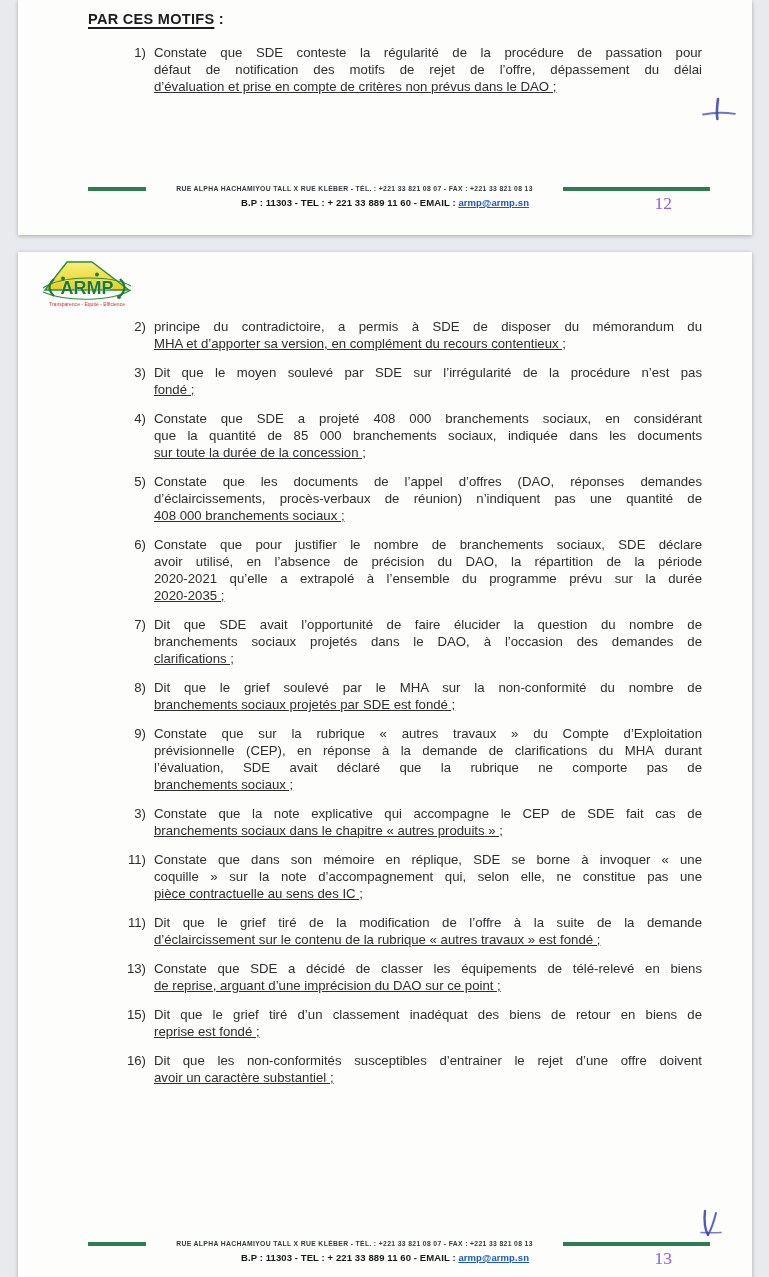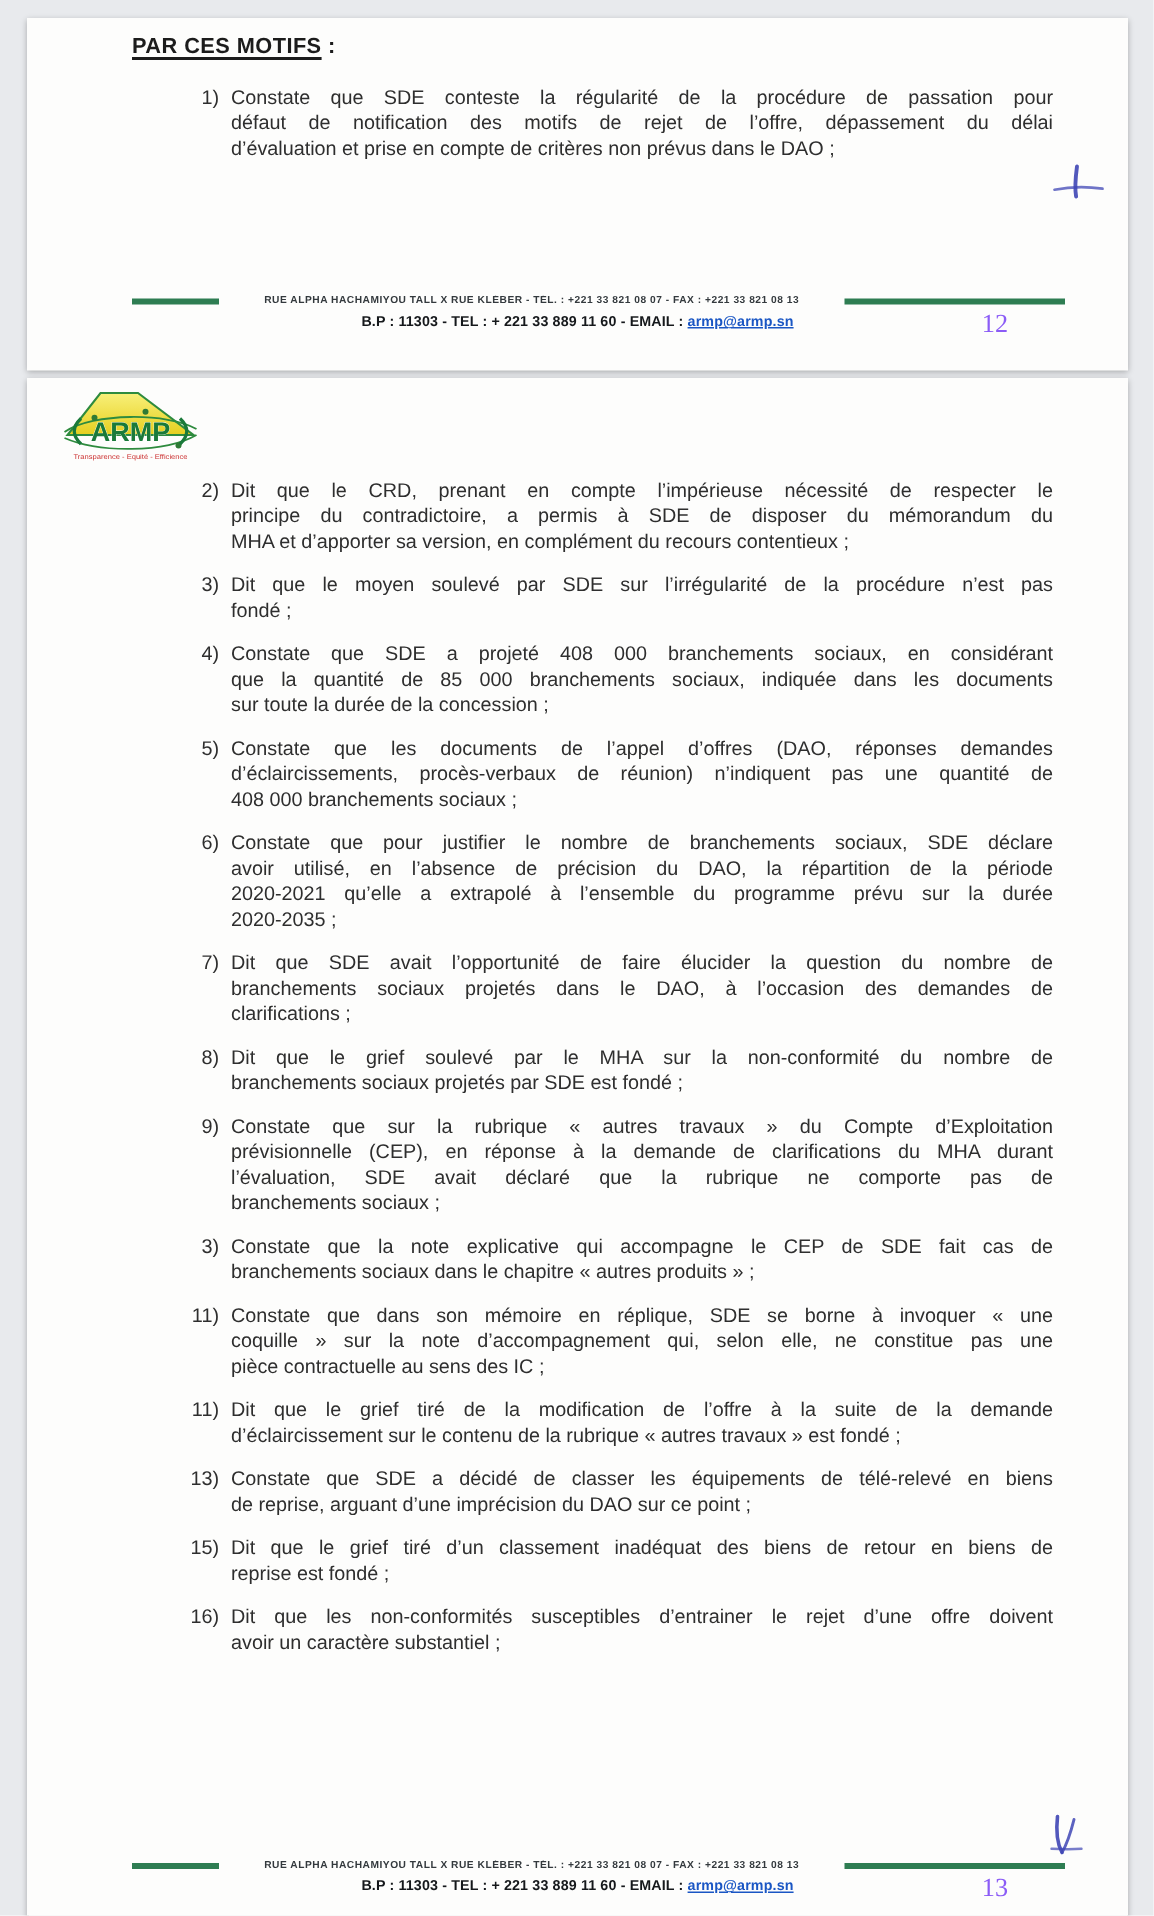--- a/index.html
+++ b/index.html
@@ -5,41 +5,41 @@
   html,body { margin:0; padding:0; }
   body {
     width:769px; height:1277px; position:relative; overflow:hidden;
     background:#e8eaed;
     font-family:"Liberation Sans", sans-serif;
   }
   .page {
     position:absolute; left:18px; width:734px; background:#fdfdfc;
     box-shadow:0 1px 4px rgba(0,0,0,.28);
   }
-  #page12 { top:12px; height:235px; }
+  #page12 { top:0; height:235px; }
   #page13 { top:252px; height:1030px; }
 
   .heading {
     position:absolute; left:70px; top:11px;
     font-size:14.5px; font-weight:bold; color:#1c1c1c; letter-spacing:.3px;
     white-space:nowrap;
   }
   .heading .u { text-decoration:underline; text-decoration-thickness:1.6px; text-underline-offset:2.5px; }
 
   .motif-list { position:absolute; left:104px; width:580px; }
   #page12 .motif-list { top:44px; }
   #page13 .motif-list { top:66px; }
   .motif-item {
     display:flex; margin-bottom:12px;
     font-size:13.2px; line-height:17px; color:#2e2e2e;
   }
   .motif-item .num { flex:0 0 24px; text-align:right; margin-right:8px; white-space:nowrap; }
   .motif-item .txt { flex:1; min-width:0; }
   .jline { text-align:justify; text-align-last:justify; }
-  .jline.last { text-align-last:left; }
+  .jline.last { text-align-last:left;text-decoration:underline; }
 
   .footer { position:absolute; left:0; width:100%; height:48px; }
   #page12 .footer { top:183px; }
   #page13 .footer { top:986px; }
   .footer-row1 {
     position:absolute; left:70px; right:42px; top:2px;
     display:flex; align-items:center; gap:7px;
   }
   .bar { height:4px; background:#2e7d52; flex:0 0 auto; }
   .bar.left { width:58px; }
@@ -116,21 +116,20 @@
     <path d="M14,22 Q5,30.5 14,39" fill="none" stroke="#1a7a3a" stroke-width="2.2"></path>
     <path d="M80,22 Q89,30.5 80,39" fill="none" stroke="#1a7a3a" stroke-width="2.2"></path>
     <text x="47" y="37" text-anchor="middle" font-family="Liberation Sans, sans-serif" font-size="18" font-weight="bold" fill="#1a7a3a" stroke="#ffffff" stroke-width="0.4" paint-order="stroke">ARMP</text>
     <text x="47" y="49" text-anchor="middle" font-family="Liberation Sans, sans-serif" font-size="4.6" fill="#cc3333" textLength="76" lengthAdjust="spacingAndGlyphs">Transparence - Equité - Efficience</text>
   </svg>
 
   <div class="motif-list">
     <div class="motif-item">
       <span class="num">2)</span>
       <span class="txt">
-          <div class="jline">Dit que le CRD, prenant en compte l’impérieuse nécessité de respecter le</div>
           <div class="jline">principe du contradictoire, a permis à SDE de disposer du mémorandum du</div>
           <div class="jline last">MHA et d’apporter sa version, en complément du recours contentieux ;</div>
         </span>
     </div>
     <div class="motif-item">
       <span class="num">3)</span>
       <span class="txt">
           <div class="jline">Dit que le moyen soulevé par SDE sur l’irrégularité de la procédure n’est pas</div>
           <div class="jline last">fondé ;</div>
         </span>

